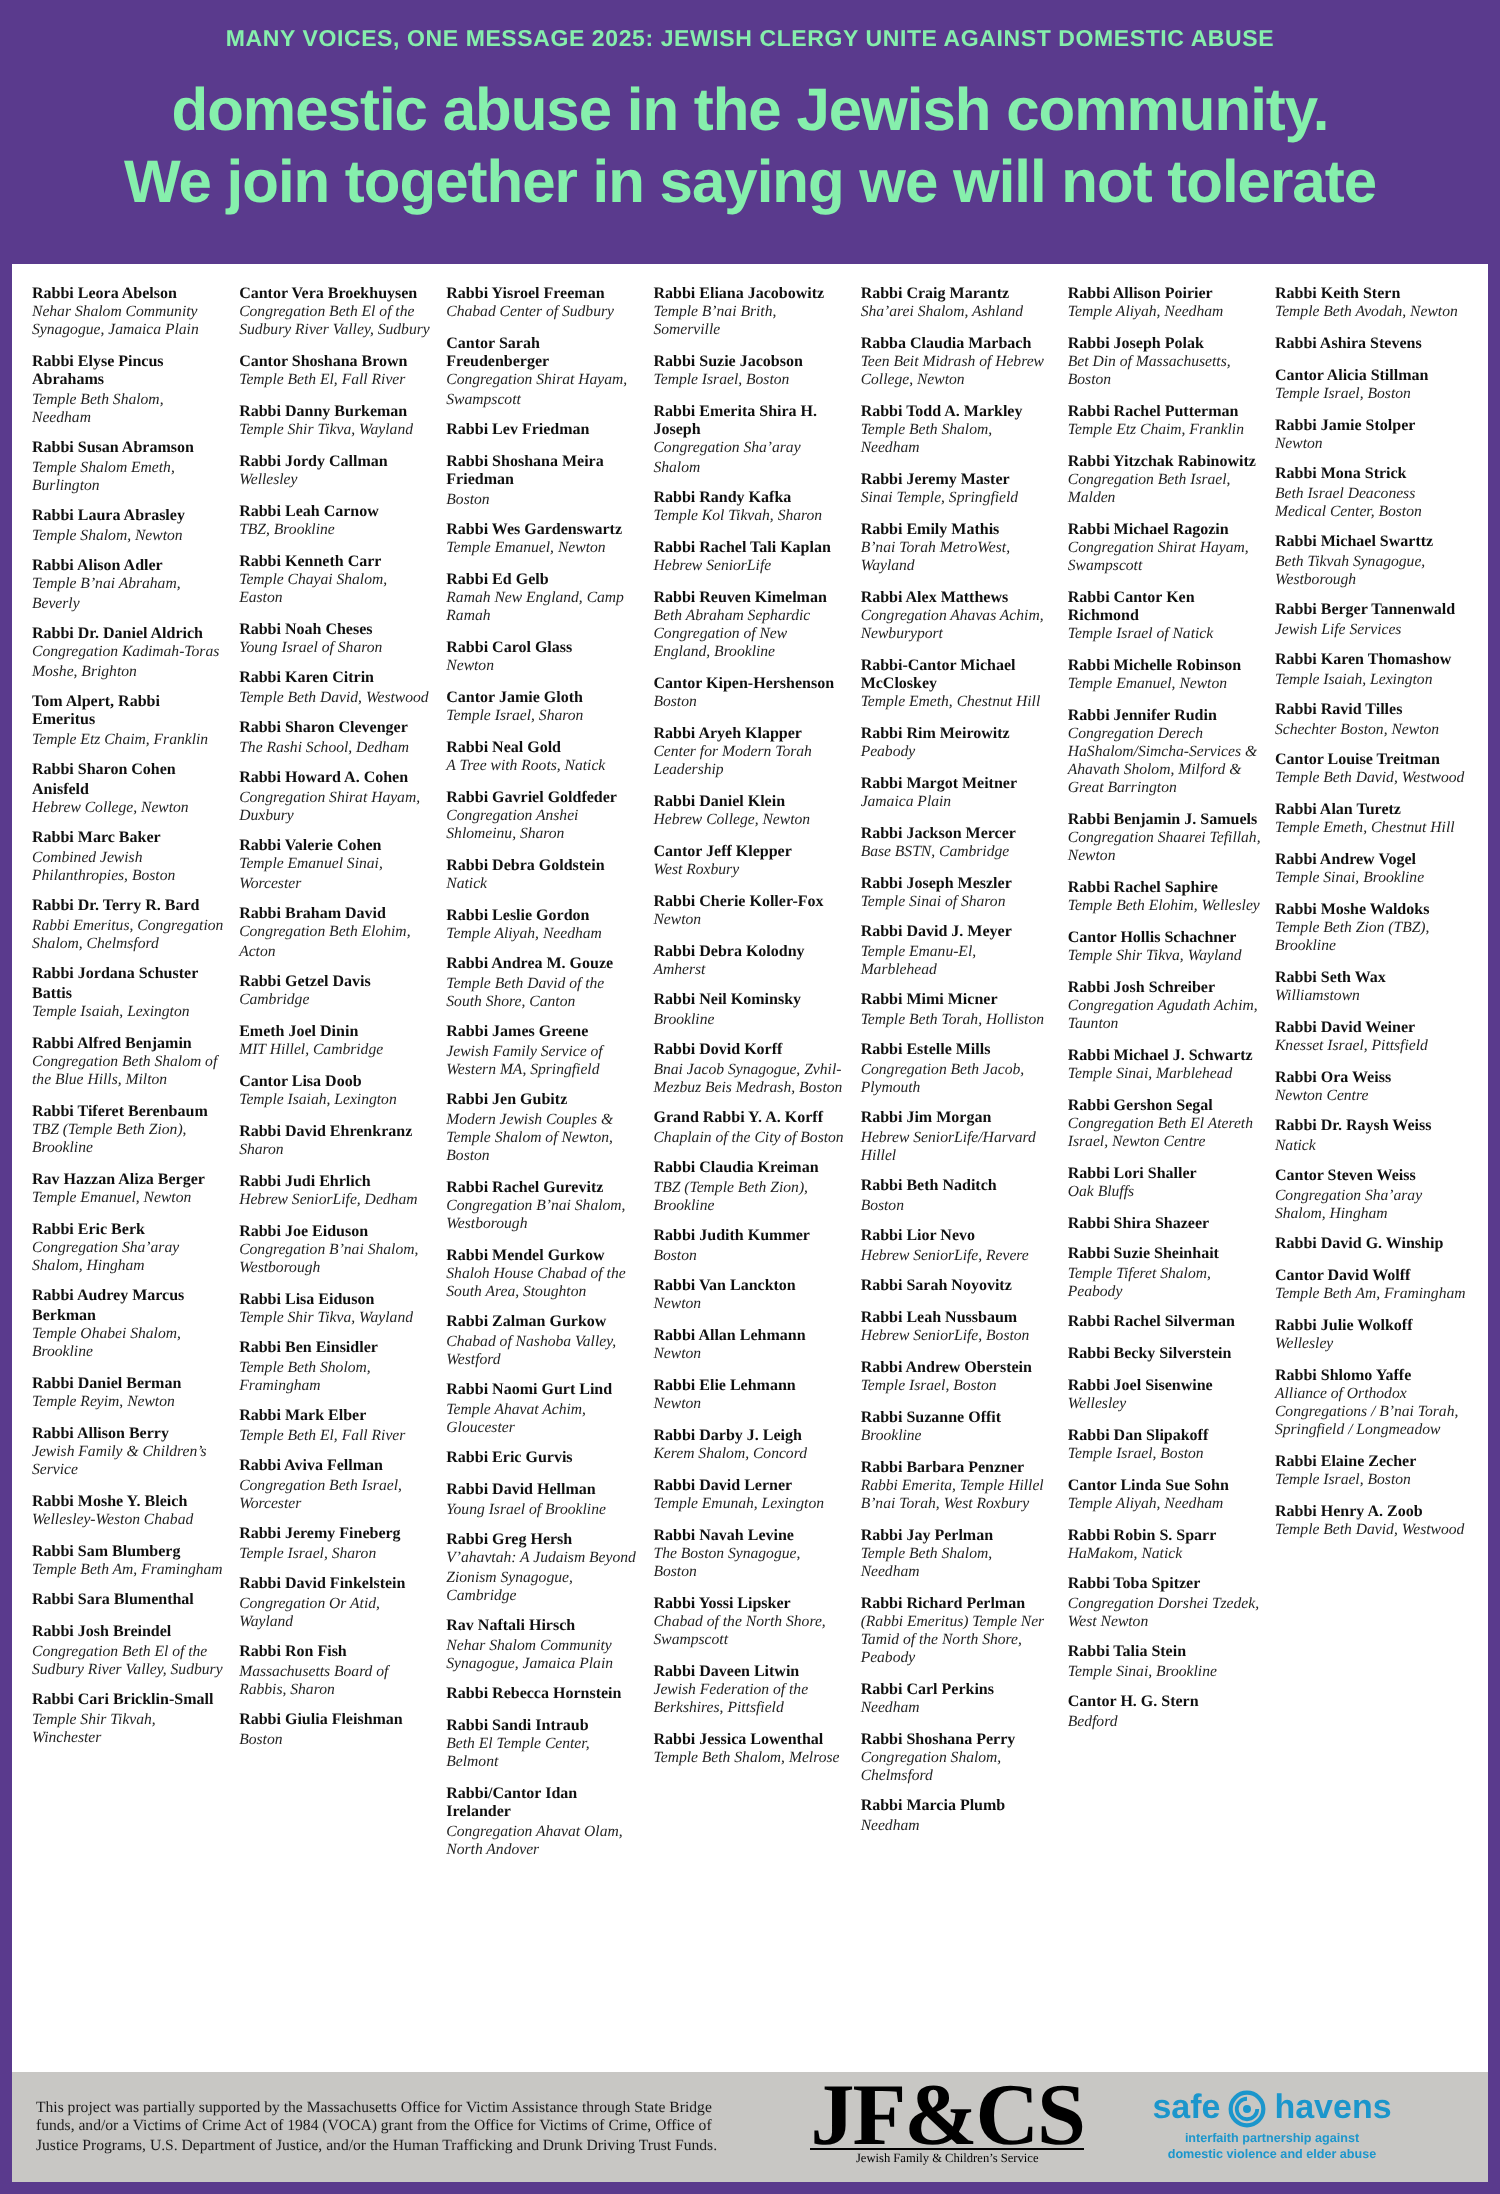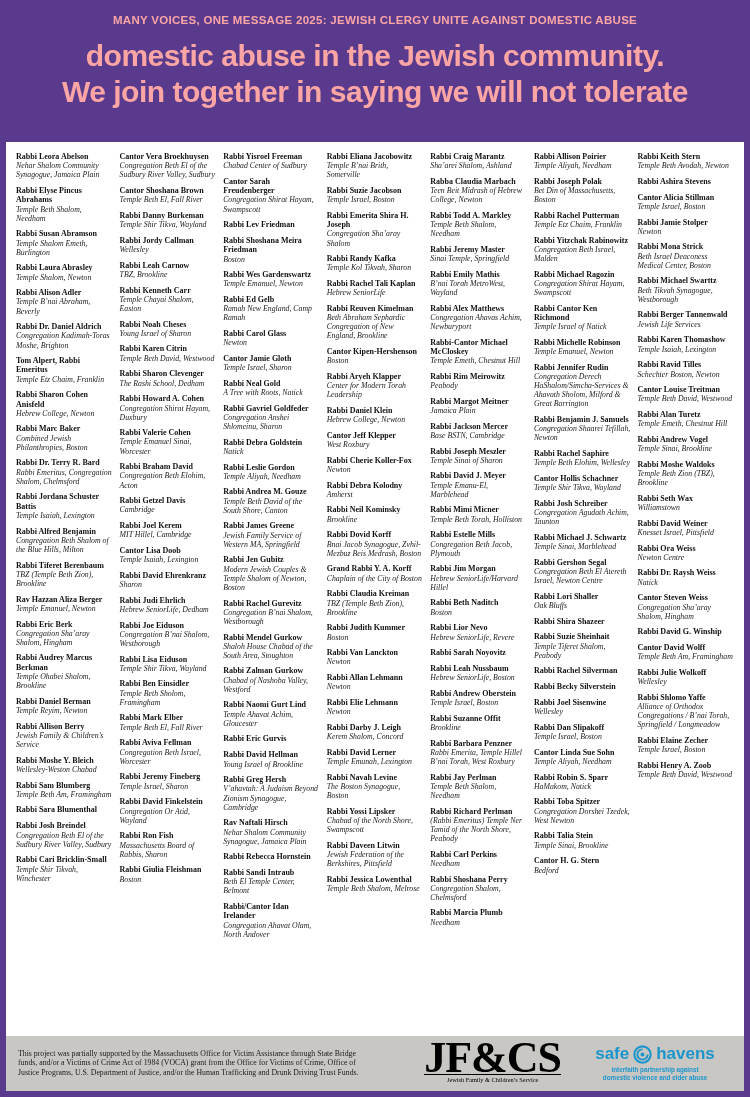--- a/index.html
+++ b/index.html
@@ -7,26 +7,26 @@
     width:750px;height:1097px;
     box-sizing:border-box;
     background:#5a3a8d;
     margin:0 auto;
     display:flex;flex-direction:column;
     font-family:"Liberation Serif", serif;
     overflow:hidden;
   }
   .inner{
     flex:1;display:flex;flex-direction:column;
-    margin:16px 6px 6px 6px;
+    margin:6px 6px 6px 6px;
     background:#ffffff;overflow:hidden;
   }
   
   .banner{
-    background:#5a3a8d;color:#fca5a5;text-align:center;
+    background:#5a3a8d;color:#86efac;text-align:center;
     padding:14px 10px 16px 10px;
   }
   .kicker{
     font-family:"Liberation Sans", sans-serif;
     font-weight:bold;font-size:11.5px;letter-spacing:.3px;
   }
   .headline{
     font-family:"Liberation Sans", sans-serif;
     font-weight:bold;font-size:30px;line-height:36px;
     letter-spacing:-.5px;margin-top:12px;
@@ -42,21 +42,21 @@
   .nm{
     font-weight:bold;font-size:8px;line-height:9.3px;color:#111;
   }
   .af{
     font-style:italic;font-size:7.8px;line-height:9.1px;color:#222;
   }
   
   .footer{
     background:#c8c7c4;
     display:flex;align-items:center;
-    padding:5px 9px 6px 12px;gap:14px;
+    padding:5px 28px 6px 12px;gap:14px;
     min-height:44px;
   }
   .funding{
     width:355px;font-size:7.8px;line-height:9.6px;color:#1a1a1a;margin:0;
   }
   .jfcs{margin-left:auto;text-align:center;color:#000;}
   .jfcs-word{
     font-family:"Liberation Serif", serif;font-weight:bold;
     font-size:44px;line-height:30px;letter-spacing:-1px;
   }
@@ -232,21 +232,21 @@
           </div>
           <div class="entry">
             <div class="nm">Rabbi Braham David</div>
             <div class="af">Congregation Beth Elohim, Acton</div>
           </div>
           <div class="entry">
             <div class="nm">Rabbi Getzel Davis</div>
             <div class="af">Cambridge</div>
           </div>
           <div class="entry">
-            <div class="nm">Rabbi Joel Kerem</div>
+            <div class="nm">Emeth Joel Dinin</div>
             <div class="af">MIT Hillel, Cambridge</div>
           </div>
           <div class="entry">
             <div class="nm">Cantor Lisa Doob</div>
             <div class="af">Temple Isaiah, Lexington</div>
           </div>
           <div class="entry">
             <div class="nm">Rabbi David Ehrenkranz</div>
             <div class="af">Sharon</div>
           </div>

